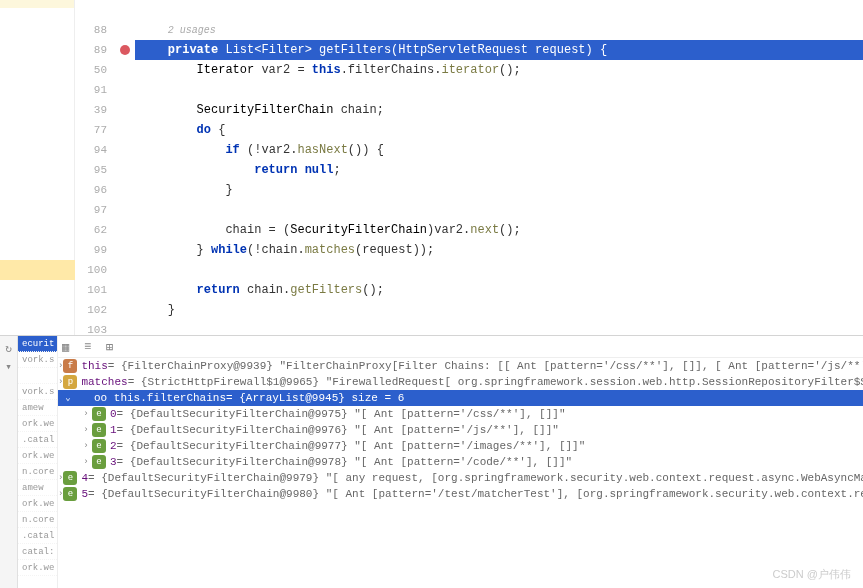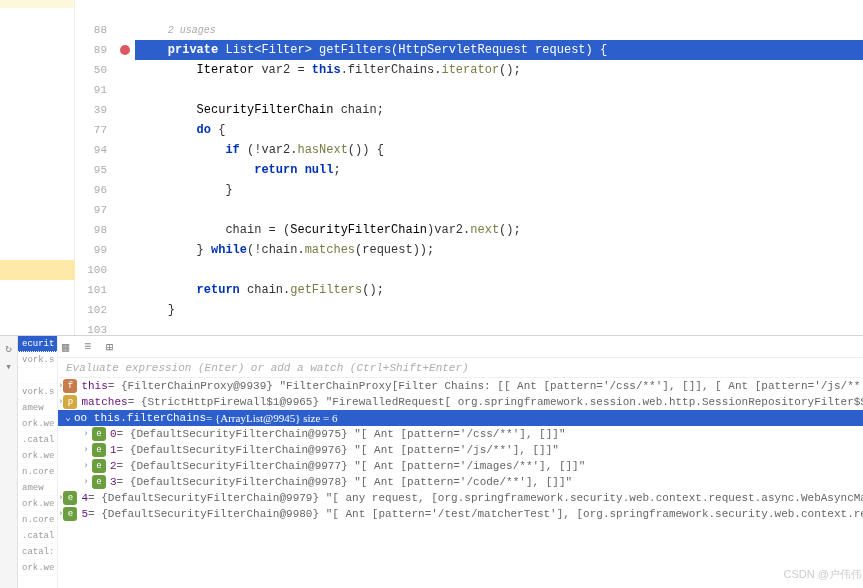--- a/index.html
+++ b/index.html
@@ -31,27 +31,27 @@
 .vars { font-size: 11px; line-height: 16px; overflow: hidden; }
 .var-row { display: flex; align-items: center; height: 16px; white-space: nowrap; }
 .var-row.selected { background: #2c5fcc; color: #fff; }
 .var-row .exp { width: 12px; text-align: center; color: #888; font-size: 9px; }
 .var-row.selected .exp { color: #fff; }
 .var-row .badge { width: 14px; height: 14px; border-radius: 3px; margin-right: 4px; display:flex; align-items:center; justify-content:center; font-size: 9px; color:#fff; flex-shrink:0; }
 .badge.f { background: #c97c49; }
 .badge.p { background: #d4a73f; }
 .badge.e { background: #6a9e3e; }
 .var-name { color: #660e7a; }
-.var-row.selected .var-name { color: #fff; }
+.var-row.selected .var-name { color: #fff; margin-left: 20px; }
 .var-val { color: #666; }
-.var-row.selected .var-val { color: #fff; font-family: Liberation Serif, serif; }
+.var-row.selected .var-val { color: #fff; }
 .frames-strip { width: 40px; background: #fff; border-right: 1px solid #eee; font-size: 9px; color: #999; overflow: hidden; }
 .frames-strip div { height: 16px; line-height: 16px; white-space: nowrap; padding-left: 4px; border-bottom: 1px dotted #f4f4f4; }
 .frames-strip .hl { background: #2c5fcc; color: #fff; }
-.watermark { position: absolute; right: 1px; bottom: 6px; color: #ccc; font-size: 11px; font-family: sans-serif; }
+.watermark { position: absolute; right: 12px; bottom: 6px; color: #ccc; font-size: 11px; font-family: sans-serif; }
 </style>
 </head>
 <body>
 
 <div class="editor-area">
   <div class="far-gutter">
     <div class="yellow-top"></div>
     <div class="yellow-block"></div>
   </div>
   <div class="line-numbers" id="lnums">
@@ -59,21 +59,21 @@
       <div class="ln">88</div>
       <div class="ln">89</div>
       <div class="ln">50</div>
       <div class="ln">91</div>
       <div class="ln">39</div>
       <div class="ln">77</div>
       <div class="ln">94</div>
       <div class="ln">95</div>
       <div class="ln">96</div>
       <div class="ln">97</div>
-      <div class="ln">98</div>
+      <div class="ln">62</div>
       <div class="ln">99</div>
       <div class="ln">100</div>
       <div class="ln">101</div>
       <div class="ln">102</div>
       <div class="ln">103</div>
       <div class="ln"></div>
     </div>
   <div class="gutter" id="bpgutter">
       <div class="gline"></div>
       <div class="gline"></div>
@@ -120,21 +120,20 @@
       <div>.catal</div>
       <div>catal:</div>
       <div>ork.we</div>
     </div>
   <div class="debug-main">
     <div class="debug-toolbar">
       <span class="tb-icon">▦</span>
       <span class="tb-icon">≡</span>
       <span class="tb-icon">⊞</span>
     </div>
-    <div class="watch-hint">Evaluate expression (Enter) or add a watch (Ctrl+Shift+Enter)</div>
     <div class="vars" id="vars">
         <div class="var-row">
           <span style="width: 4px; display: inline-block;"></span>
           <span class="exp">›</span>
           <span class="badge f">f</span>
           <span class="var-name">this</span>
           <span class="var-val"> = {FilterChainProxy@9939} "FilterChainProxy[Filter Chains: [[ Ant [pattern='/css/**'], []], [ Ant [pattern='/js/**'], []], [ Ant [pattern='/images/**'], []], [ Ant [pattern='/code/**'], []], [ any request, [o</span>
         </div>
         <div class="var-row">
           <span style="width: 4px; display: inline-block;"></span>

